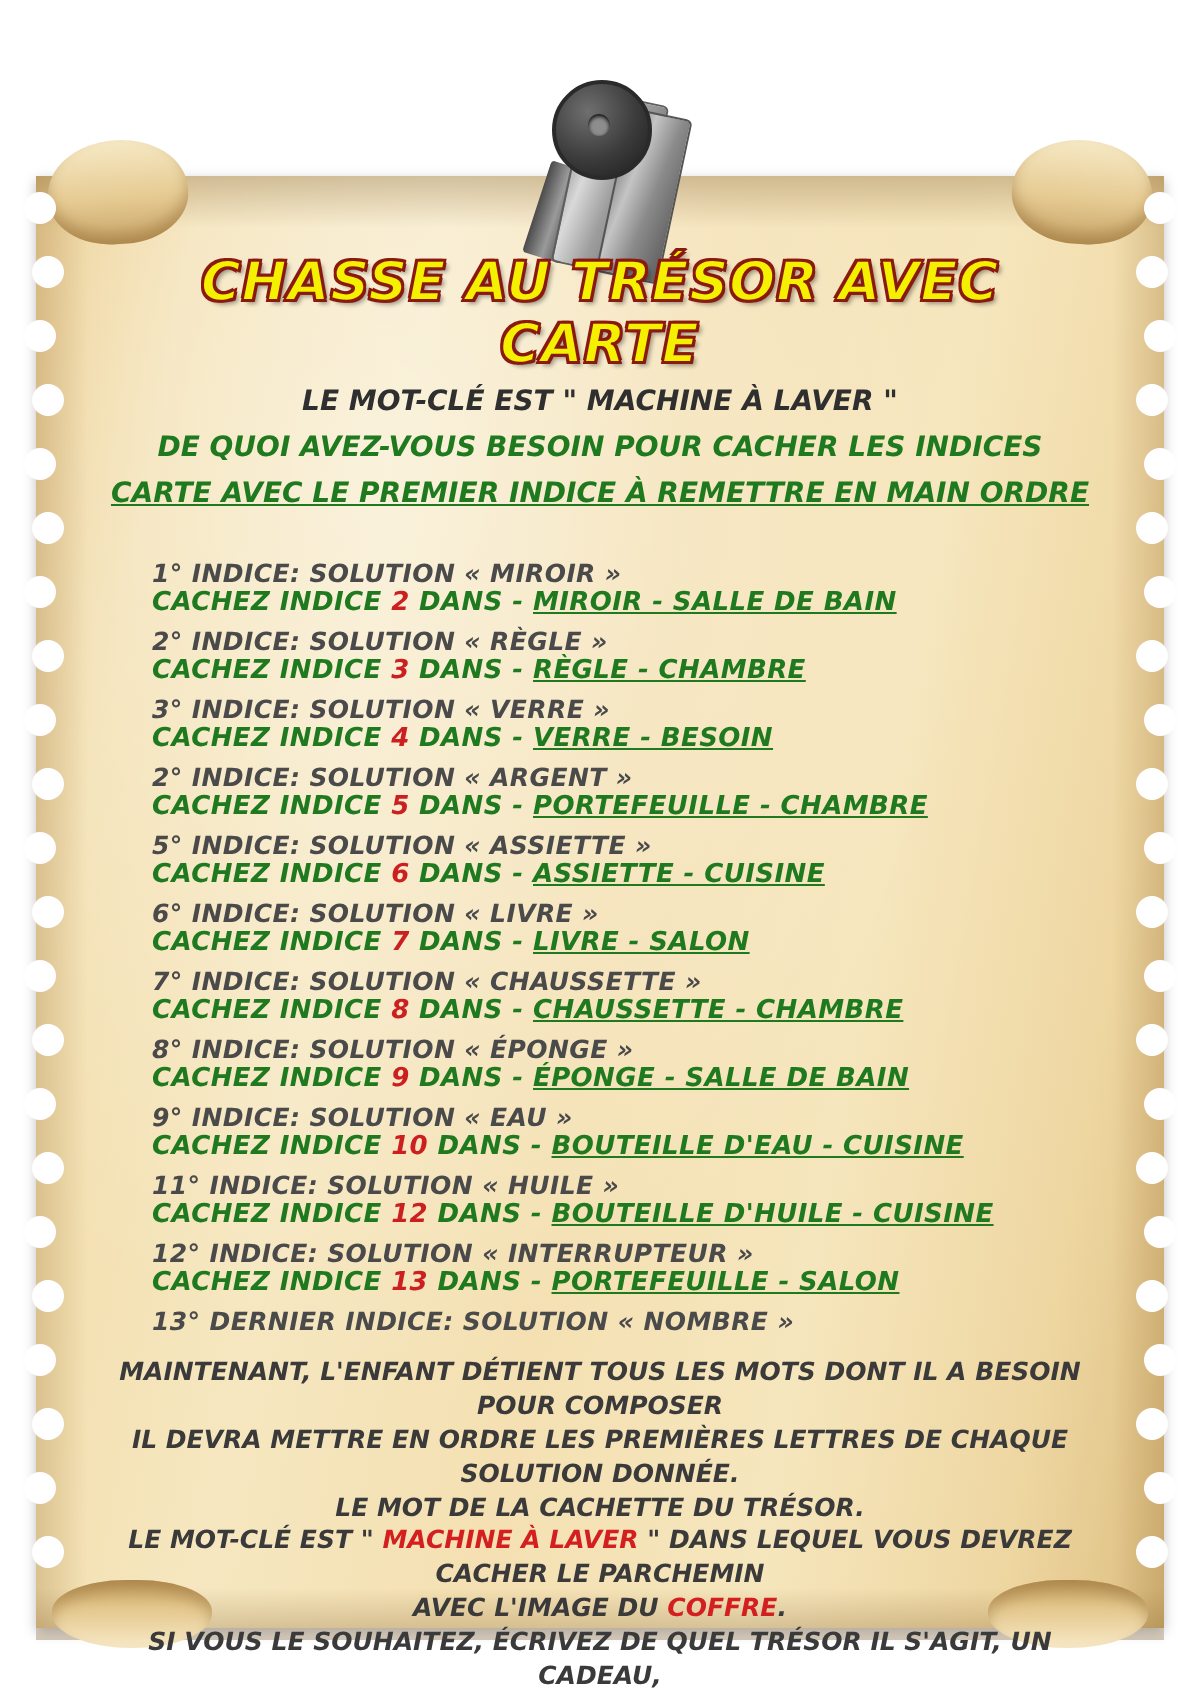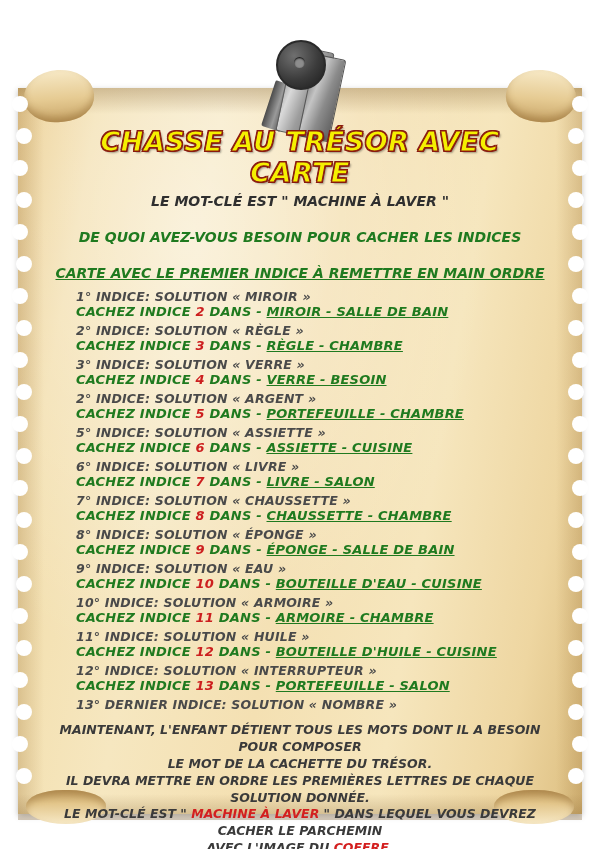--- a/index.html
+++ b/index.html
@@ -173,26 +173,26 @@
     font-weight: bold;
     font-size: 14px;
     color: #2f2f2f;
     margin: 2px 0;
   }
   .green-line {
     font-style: italic;
     font-weight: bold;
     font-size: 14px;
     color: #1f7a1f;
-    margin: 20px 0 2px 0;
+    margin: 7px 0 2px 0;
   }
   .green-line.u { text-decoration: underline; }
 
   #clues {
-    margin-top: 8px;
+    margin-top: 24px;
     text-align: left;
     padding-left: 24px;
   }
   .clue-block { margin-bottom: 4px; }
   .clue-solution {
     font-style: italic;
     font-weight: bold;
     font-size: 12.5px;
     color: #4a4a4a;
     letter-spacing: 0.2px;
@@ -337,29 +337,20 @@
       <div class="clue-block">
         <div class="clue-solution">9° INDICE: SOLUTION « EAU »</div>
         <div class="clue-hide">
           <span>CACHEZ INDICE</span>
           <span class="num">10</span>
           <span>DANS -</span>
           <span class="place">BOUTEILLE D'EAU - CUISINE</span>
         </div>
       </div>
 
-      <div class="clue-block">
-        <div class="clue-solution">10° INDICE: SOLUTION « ARMOIRE »</div>
-        <div class="clue-hide">
-          <span>CACHEZ INDICE</span>
-          <span class="num">11</span>
-          <span>DANS -</span>
-          <span class="place">ARMOIRE - CHAMBRE</span>
-        </div>
-      </div>
 
       <div class="clue-block">
         <div class="clue-solution">11° INDICE: SOLUTION « HUILE »</div>
         <div class="clue-hide">
           <span>CACHEZ INDICE</span>
           <span class="num">12</span>
           <span>DANS -</span>
           <span class="place">BOUTEILLE D'HUILE - CUISINE</span>
         </div>
       </div>
@@ -375,22 +366,22 @@
       </div>
 
       <div class="clue-block">
         <div class="clue-solution">13° DERNIER INDICE: SOLUTION « NOMBRE »</div>
       </div>
 
     </div>
 
     <div id="footer">
       <div>MAINTENANT, L'ENFANT DÉTIENT TOUS LES MOTS DONT IL A BESOIN POUR COMPOSER</div>
+      <div>IL DEVRA METTRE EN ORDRE LES PREMIÈRES LETTRES DE CHAQUE SOLUTION DONNÉE.</div>
       <div>LE MOT DE LA CACHETTE DU TRÉSOR.</div>
-      <div>IL DEVRA METTRE EN ORDRE LES PREMIÈRES LETTRES DE CHAQUE SOLUTION DONNÉE.</div>
       <div>
         <span>LE MOT-CLÉ EST " </span><span class="red">MACHINE À LAVER</span><span> " DANS LEQUEL VOUS DEVREZ CACHER LE PARCHEMIN</span>
       </div>
       <div>
         <span>AVEC L'IMAGE DU </span><span class="red">COFFRE</span><span>.</span>
       </div>
       <div>SI VOUS LE SOUHAITEZ, ÉCRIVEZ DE QUEL TRÉSOR IL S'AGIT, UN CADEAU,</div>
 
     </div>
 

